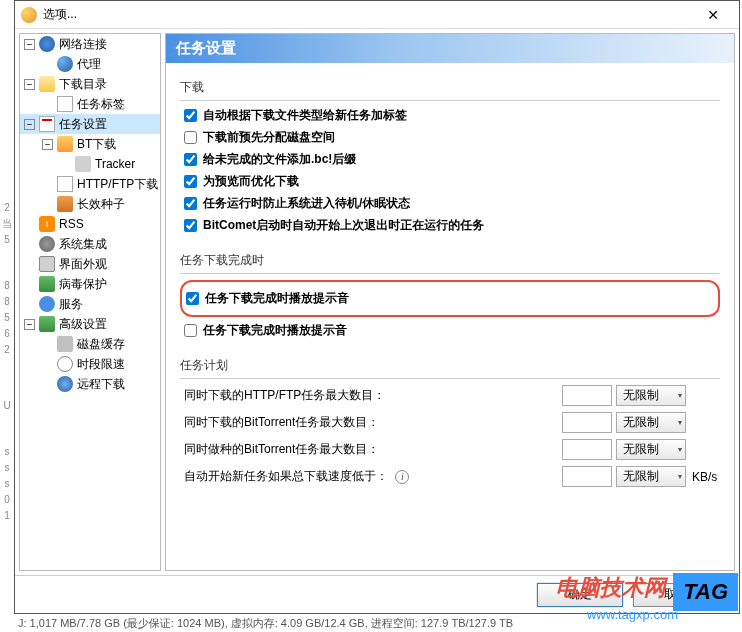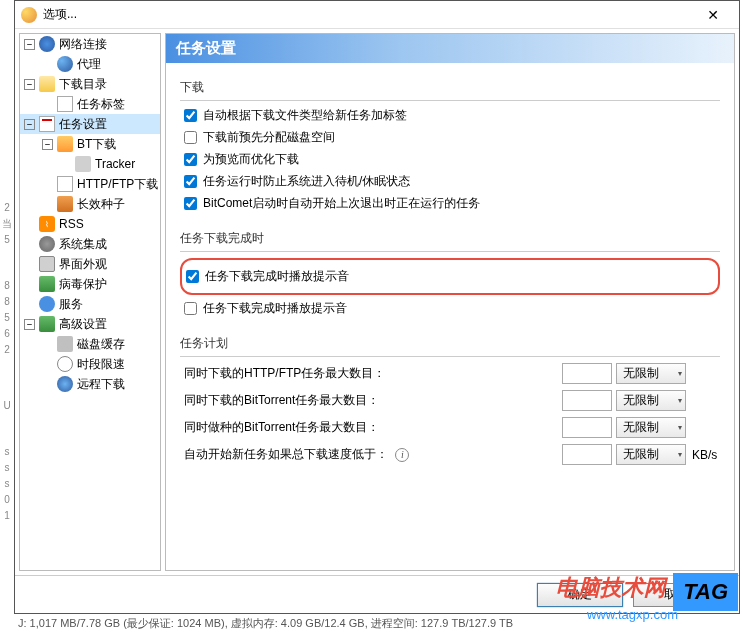--- a/index.html
+++ b/index.html
@@ -44,21 +44,21 @@
     
     .main { flex: 1; margin: 4px 4px 4px 0; border: 1px solid #bbb; display: flex; flex-direction: column; }
     .main-header { background: linear-gradient(to right, #4a90e2 0%, #9bc5f0 40%, #e8f2fc 100%); color: #fff; font-weight: bold; font-size: 15px; padding: 5px 10px; }
     .main-body { padding: 10px 14px; overflow: auto; flex: 1; }
     
     .group-title { font-size: 12px; color: #333; margin-top: 6px; margin-bottom: 4px; }
     .group-hr { border: none; border-top: 1px solid #ccc; margin-bottom: 6px; }
     
     .check-row { display: flex; align-items: center; margin: 5px 0 5px 4px; }
     .check-row input[type=checkbox] { width: 13px; height: 13px; margin-right: 6px; accent-color: #0078d7; }
-    .check-row label { font-size: 12px; }
+    .check-row label { font-size: 12px; font-weight: bold; }
     
     .highlight-box { border: 2px solid #e74c3c; border-radius: 12px; padding: 3px 0 3px 0; margin: 2px 0; }
     
     .plan-row { display: flex; align-items: center; margin: 6px 0 6px 4px; }
     .plan-label { flex: 1; font-size: 12px; }
     .plan-input { width: 50px; height: 21px; border: 1px solid #aaa; text-align: right; padding-right: 2px; font-size: 12px; }
     .plan-dropdown { width: 70px; height: 21px; border: 1px solid #aaa; background: linear-gradient(#fdfdfd,#e9e9e9); display: inline-flex; align-items: center; justify-content: space-between; padding: 0 3px 0 6px; font-size: 12px; margin-left: 4px; }
     .plan-dropdown .arrow { font-size: 8px; color: #555; }
     .plan-unit { margin-left: 6px; font-size: 12px; min-width: 28px; }
     .info-icon { width: 14px; height: 14px; border: 1px solid #888; border-radius: 50%; display: inline-flex; align-items: center; justify-content: center; font-size: 10px; color: #555; margin-left: 4px; font-style: italic; font-family: serif; }
@@ -212,20 +212,24 @@
         <div class="check-row">
           <input type="checkbox" checked="" style="">
           <label>自动根据下载文件类型给新任务加标签</label>
         </div>
         <div class="check-row">
           <input type="checkbox" style="">
           <label>下载前预先分配磁盘空间</label>
         </div>
         <div class="check-row">
           <input type="checkbox" checked="" style="">
+          <label>给未完成的文件添加.bc!后缀</label>
+        </div>
+        <div class="check-row">
+          <input type="checkbox" checked="" style="">
           <label>为预览而优化下载</label>
         </div>
         <div class="check-row">
           <input type="checkbox" checked="" style="">
           <label>任务运行时防止系统进入待机/休眠状态</label>
         </div>
         <div class="check-row">
           <input type="checkbox" checked="" style="">
           <label>BitComet启动时自动开始上次退出时正在运行的任务</label>
         </div>

